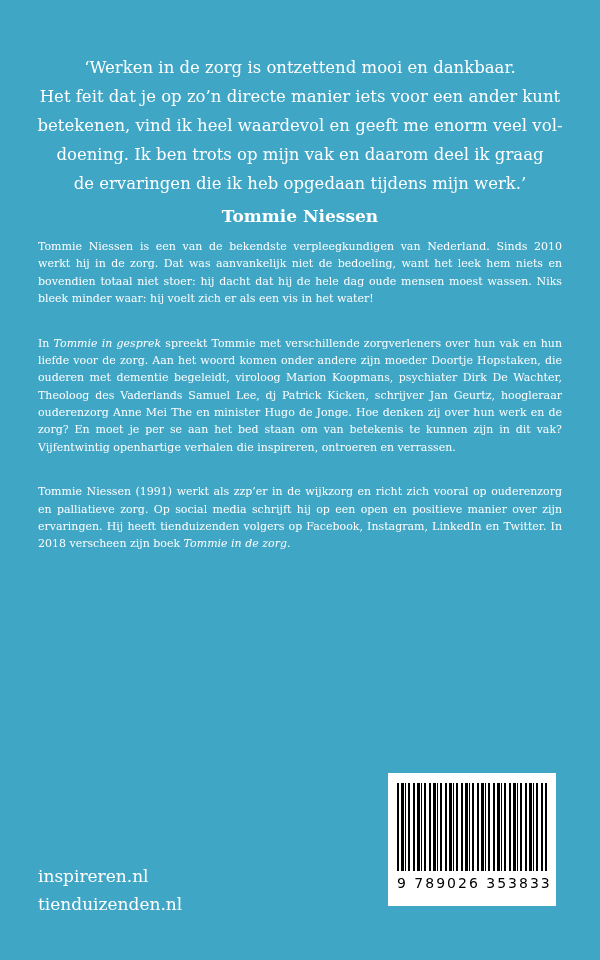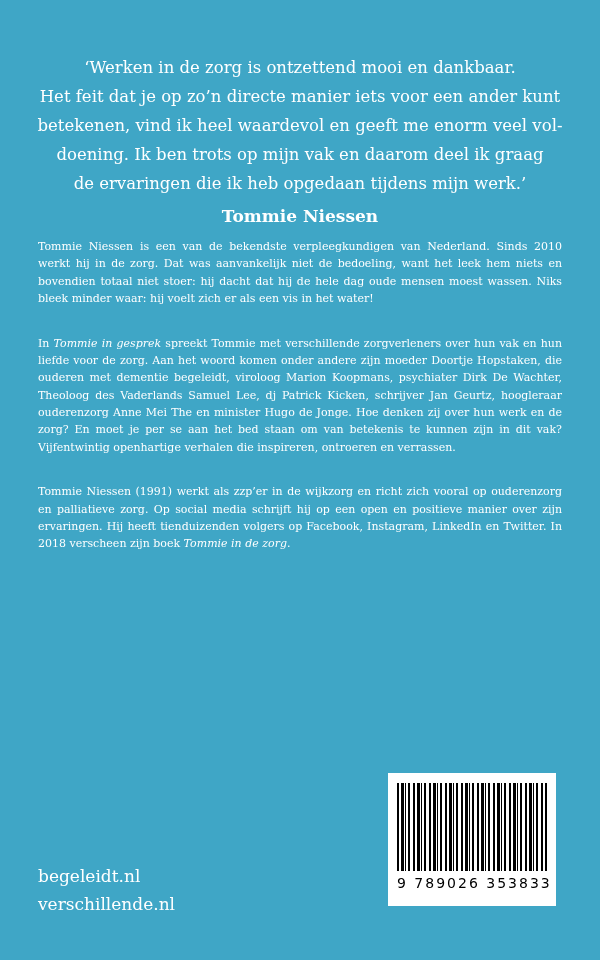--- a/index.html
+++ b/index.html
@@ -99,22 +99,22 @@
 
   <div class="body-text">
     <p>Tommie Niessen is een van de bekendste verpleegkundigen van Nederland. Sinds 2010 werkt hij in de zorg. Dat was aanvankelijk niet de bedoeling, want het leek hem niets en bovendien totaal niet stoer: hij dacht dat hij de hele dag oude mensen moest wassen. Niks bleek minder waar: hij voelt zich er als een vis in het water!</p>
 
     <p><span>In </span><em>Tommie in gesprek</em><span> spreekt Tommie met verschillende zorgverleners over hun vak en hun liefde voor de zorg. Aan het woord komen onder andere zijn moeder Doortje Hopstaken, die ouderen met dementie begeleidt, viroloog Marion Koopmans, psychiater Dirk De Wachter, Theoloog des Vaderlands Samuel Lee, dj Patrick Kicken, schrijver Jan Geurtz, hoogleraar ouderenzorg Anne Mei The en minister Hugo de Jonge. Hoe denken zij over hun werk en de zorg? En moet je per se aan het bed staan om van betekenis te kunnen zijn in dit vak? Vijfentwintig openhartige verhalen die inspireren, ontroeren en verrassen.</span></p>
 
     <p><span>Tommie Niessen (1991) werkt als zzp’er in de wijkzorg en richt zich vooral op ouderenzorg en palliatieve zorg. Op social media schrijft hij op een open en positieve manier over zijn ervaringen. Hij heeft tienduizenden volgers op Facebook, Instagram, LinkedIn en Twitter. In 2018 verscheen zijn boek </span><em>Tommie in de zorg</em><span>.</span></p>
   </div>
 
   <div class="websites">
-    <div>begeleidt.nl</div>
-    <div>verschillende.nl</div>
+    <div>inspireren.nl</div>
+    <div>tienduizenden.nl</div>
   </div>
 
   <div class="barcode-box">
     <div class="barcode-bars"></div>
     <div class="barcode-number">9 789026 353833</div>
   </div>
 
 </div>
 
 </body></html>

